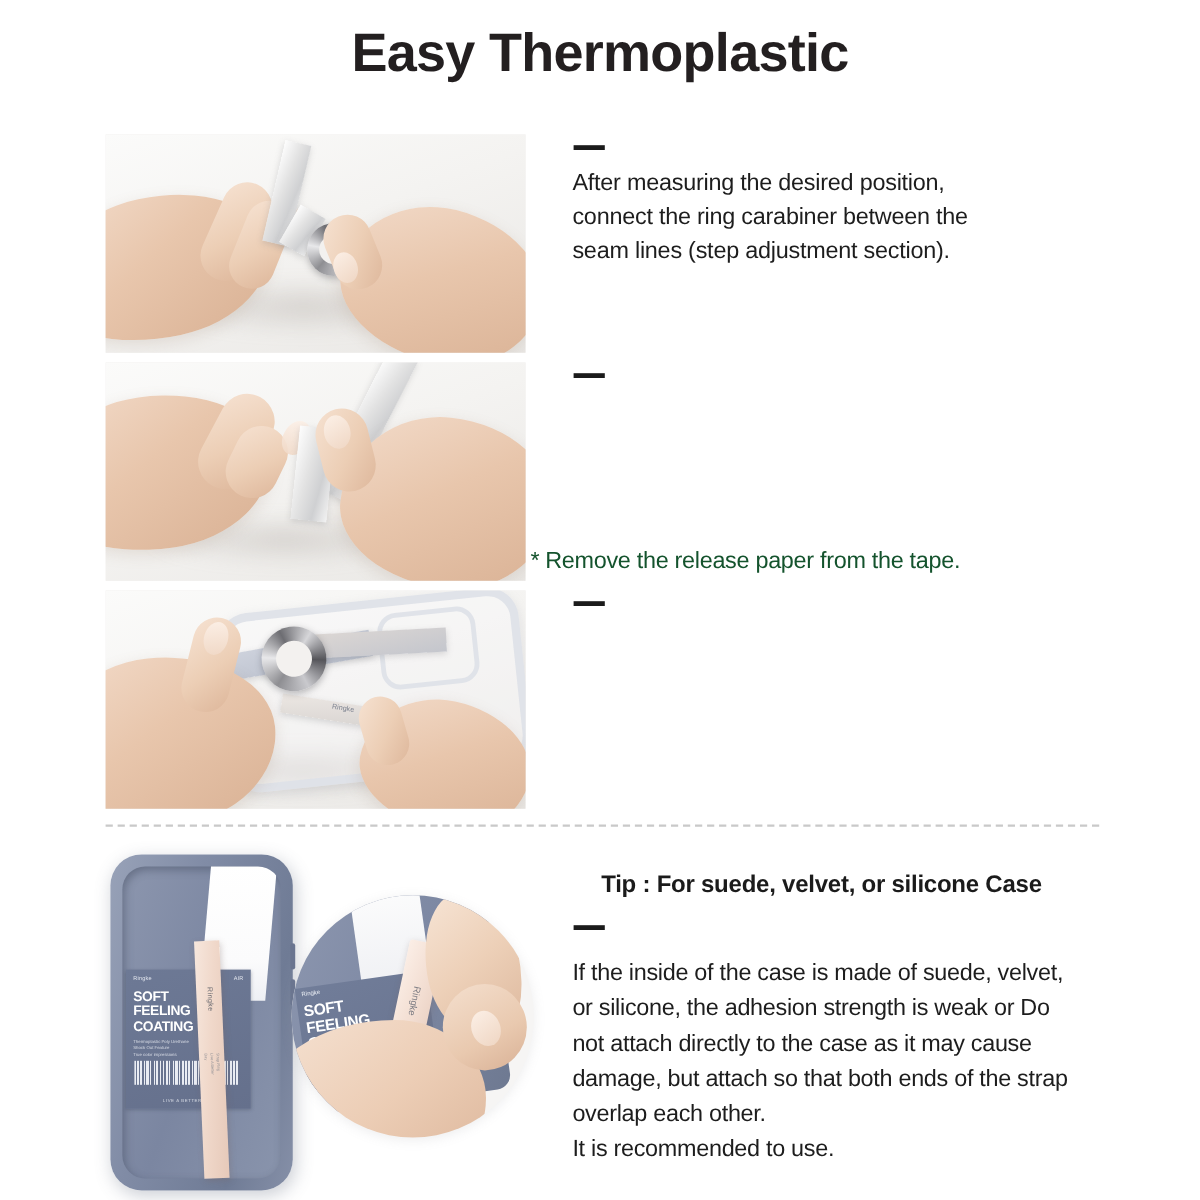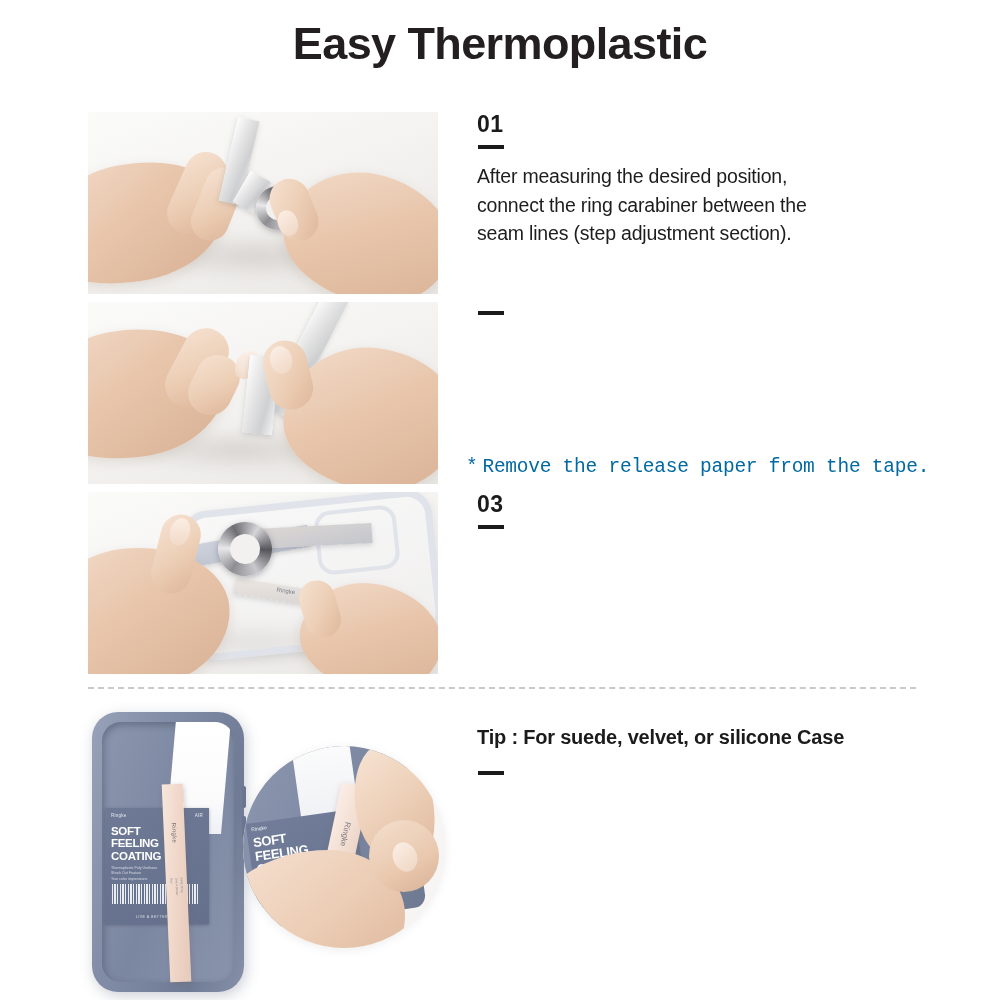--- a/index.html
+++ b/index.html
@@ -65,27 +65,26 @@
     margin: 9px 0 13px 1px;
   }
   .step-body {
     font-size: 19.5px;
     line-height: 1.47;
     color: #1d1d1d;
     letter-spacing: -0.2px;
   }
   .note-red {
     position: absolute;
-    left: 466px;
+    left: 442px;
     font-size: 19.5px;
     line-height: 1.4;
-    color: #0369a1;
+    color: #14532d;
     letter-spacing: -0.25px;
     white-space: nowrap;
-    font-family: Liberation Mono, monospace;
   }
   .note-red .star { margin-right: 5px; }
 
   
   .divider {
     position: absolute;
     left: 88px;
     top: 687px;
     width: 828px;
     height: 0;
@@ -97,20 +96,21 @@
     position: absolute;
     left: 477px;
     top: 726px;
     width: 480px;
   }
   .tip-heading {
     font-size: 20px;
     font-weight: bold;
     letter-spacing: -0.2px;
     color: #1b1b1b;
+    margin-left: 24px;
   }
   .tip-rule {
     width: 26px;
     height: 4px;
     background: #1b1b1b;
     margin: 22px 0 22px 1px;
   }
   .tip-body {
     font-size: 19.5px;
     line-height: 1.5;
@@ -363,21 +363,20 @@
     <div class="strap" style="left:152px; top:62px; width:24px; height:36px; transform:rotate(30deg);"></div>
 
     <div class="ring" style="left:168px; top:74px; width:44px; height:44px;"></div>
 
     <div class="hand" style="left:196px; top:62px; width:168px; height:128px; transform:rotate(14deg);"></div>
     <div class="finger" style="left:186px; top:66px; width:40px; height:64px; transform:rotate(-22deg);"></div>
     <div class="nail" style="left:190px; top:98px; width:20px; height:26px; transform:rotate(-18deg);"></div>
   </div>
 
   <div class="step-text">
-    <div class="step-num">01</div>
     <div class="rule"></div>
     <div class="step-body" style="white-space:pre-line;">After measuring the desired position,
 connect the ring carabiner between the
 seam lines (step adjustment section).</div>
   </div>
 </div>
 
 <div class="step-row step-2">
 
   <div class="photo">
@@ -421,21 +420,20 @@
     <div class="ring" style="left:130px; top:30px; width:54px; height:54px; transform:rotate(-8deg);"></div>
 
     <div class="hand" style="left:-50px; top:56px; width:192px; height:140px; transform:rotate(-6deg);"></div>
     <div class="finger" style="left:68px; top:22px; width:40px; height:80px; transform:rotate(14deg);"></div>
     <div class="nail" style="left:82px; top:26px; width:20px; height:28px; transform:rotate(16deg);"></div>
     <div class="hand" style="left:212px; top:92px; width:142px; height:108px; transform:rotate(12deg);"></div>
     <div class="finger" style="left:214px; top:88px; width:36px; height:58px; transform:rotate(-16deg);"></div>
   </div>
 
   <div class="step-text">
-    <div class="step-num">03</div>
     <div class="rule"></div>
   </div>
 </div>
 
 <div class="divider"></div>
 
 <div class="case-wrap">
   <div class="case-body">
     <div class="case-inner">
       <div class="case-white-strip"></div>
@@ -492,13 +490,19 @@
   </div>
   <div class="cu-hand-low"></div>
   <div class="cu-thumb"></div>
   <div class="cu-finger2"></div>
   <div class="nail" style="left:150px; top:96px; width:24px; height:30px; transform:rotate(-20deg);"></div>
 </div>
 
 <div class="tip-text">
   <div class="tip-heading">Tip : For suede, velvet, or silicone Case</div>
   <div class="tip-rule"></div>
+  <div class="tip-body" style="white-space:pre-line;">If the inside of the case is made of suede, velvet,
+or silicone, the adhesion strength is weak or Do
+not attach directly to the case as it may cause
+damage, but attach so that both ends of the strap
+overlap each other.
+It is recommended to use.</div>
 </div>
 
 </body></html>

